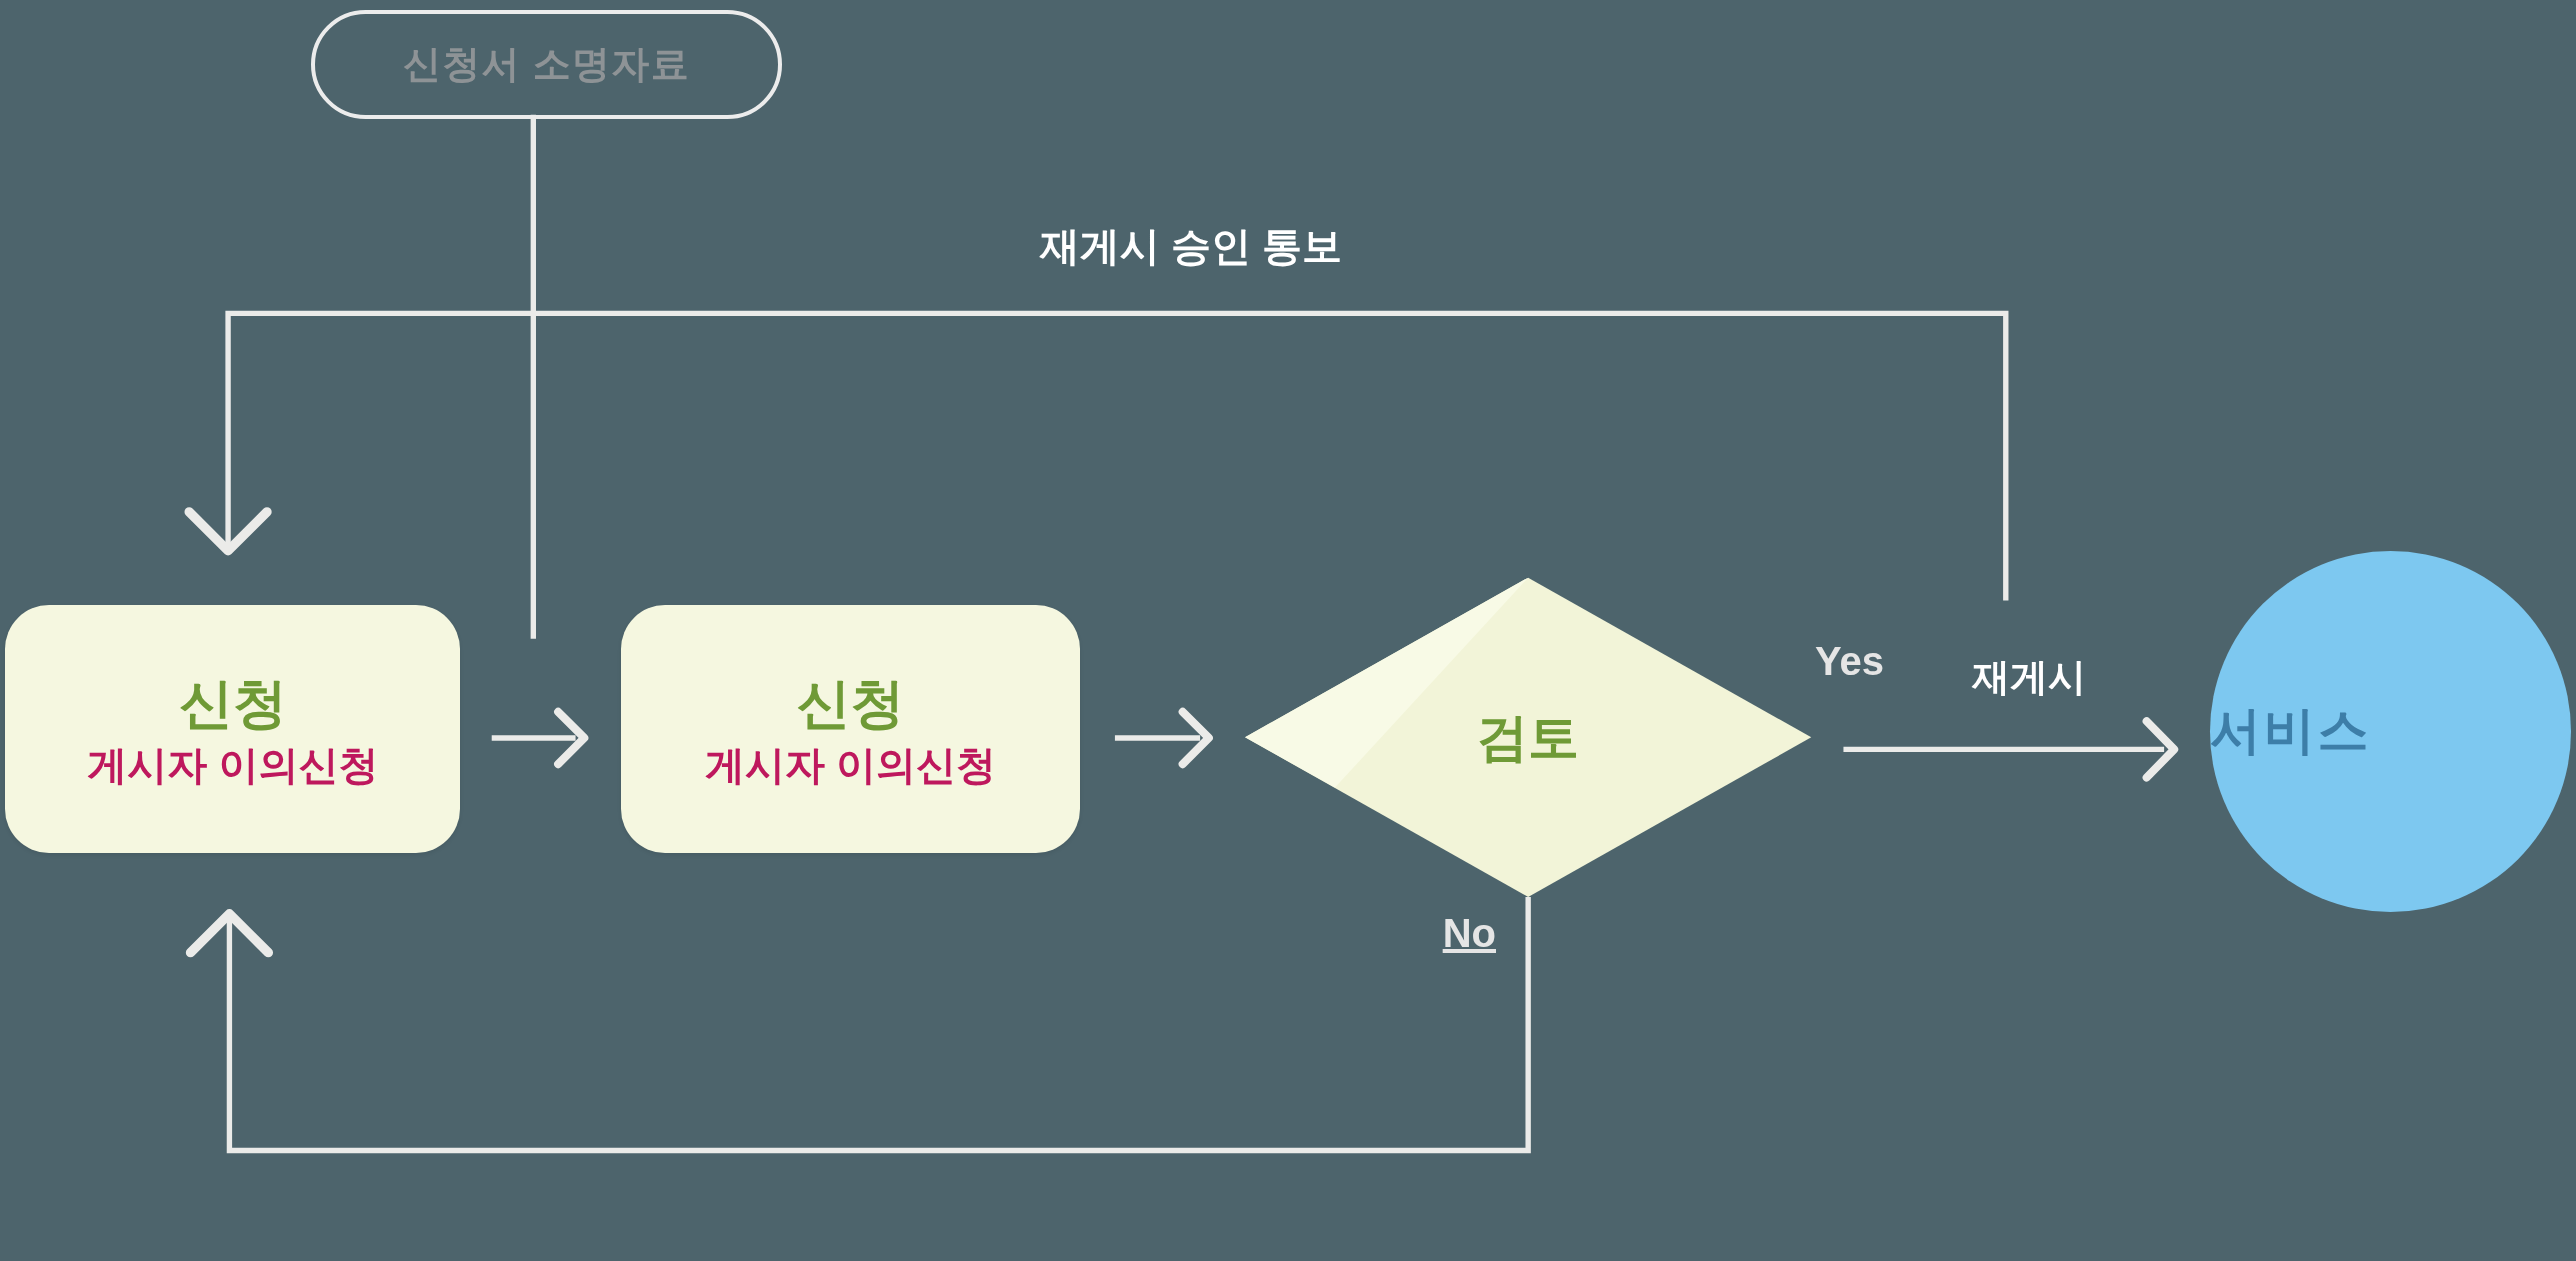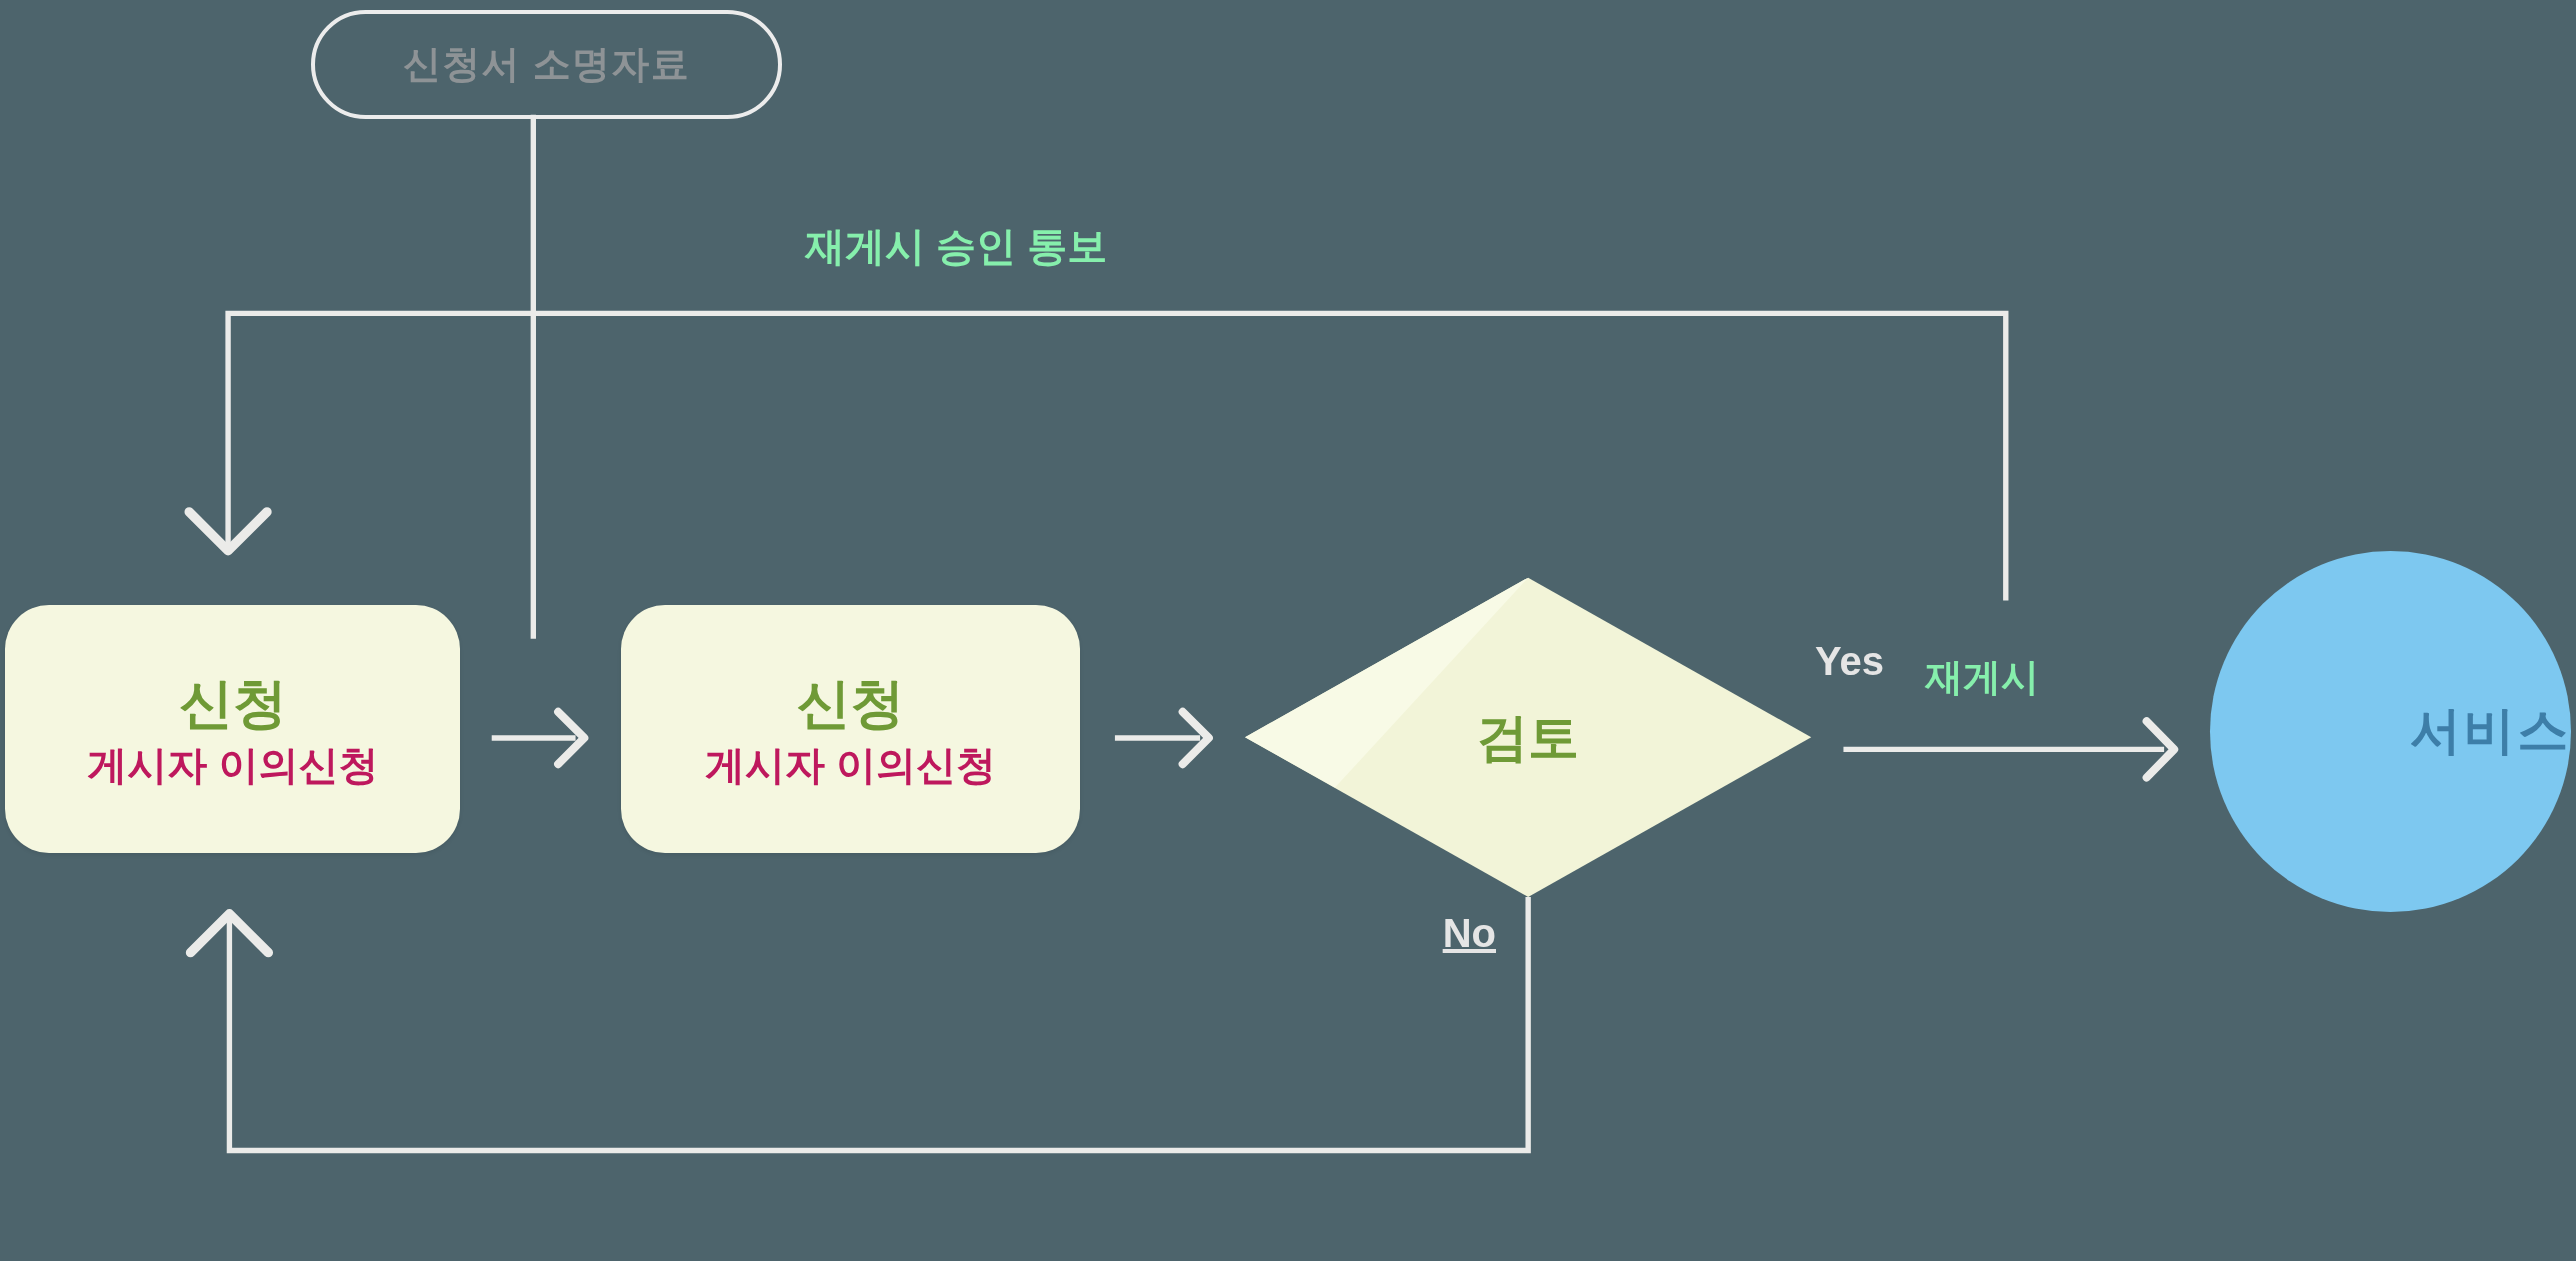--- a/index.html
+++ b/index.html
@@ -76,30 +76,30 @@
   }
 
   
   .end-circle {
     left: 2210px; top: 545px;
     width: 361px; height: 361px;
     border-radius: 50%;
     background: #7dc8f0;
     display: flex;
     align-items: center;
-    justify-content: flex-end;
+    justify-content: flex-start;
     font-size: 51px;
     color: #3d7ea8;
     letter-spacing: 2.7px;
   }
 
   
   .edge-label {
-    text-align: left;
-    color: #86efac;
+    text-align: right;
+    color: #ffffff;
     line-height: 1;
   }
   .branch-label {
     text-align: right;
     color: #e5e5e5;
     line-height: 1;
   }
   .label-approve { left: 805px; top: 220px;  width: 537px; font-size: 40px; }
   .label-deny    { left: 696px; top: 1209px; width: 402px; font-size: 40px; }
   .label-repost  { left: 1925px; top: 652px;  width: 161px; font-size: 38px; }

